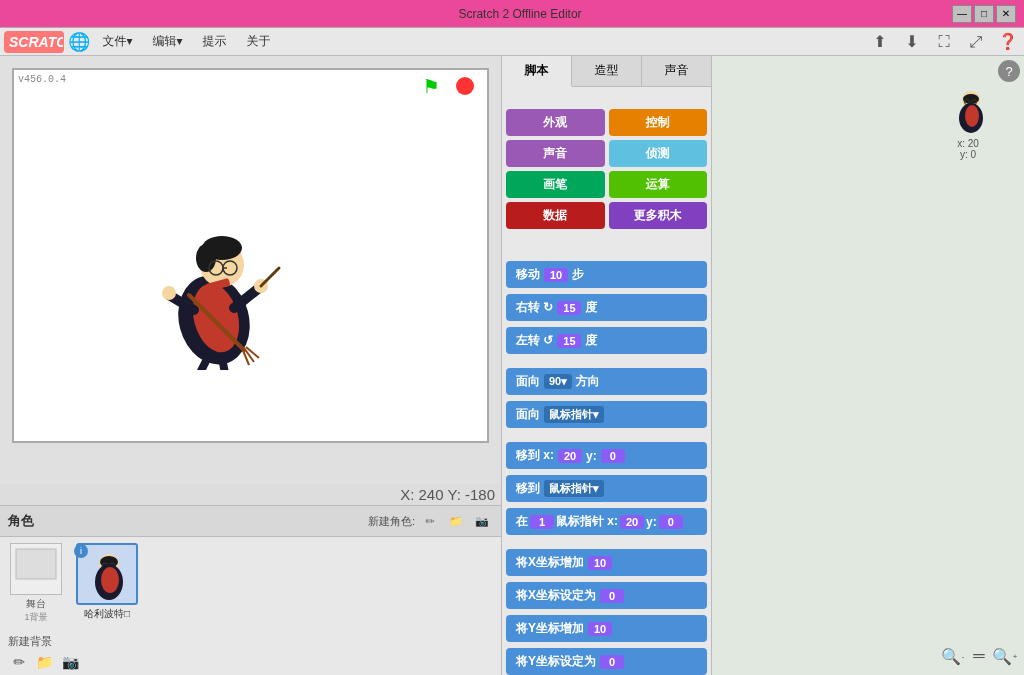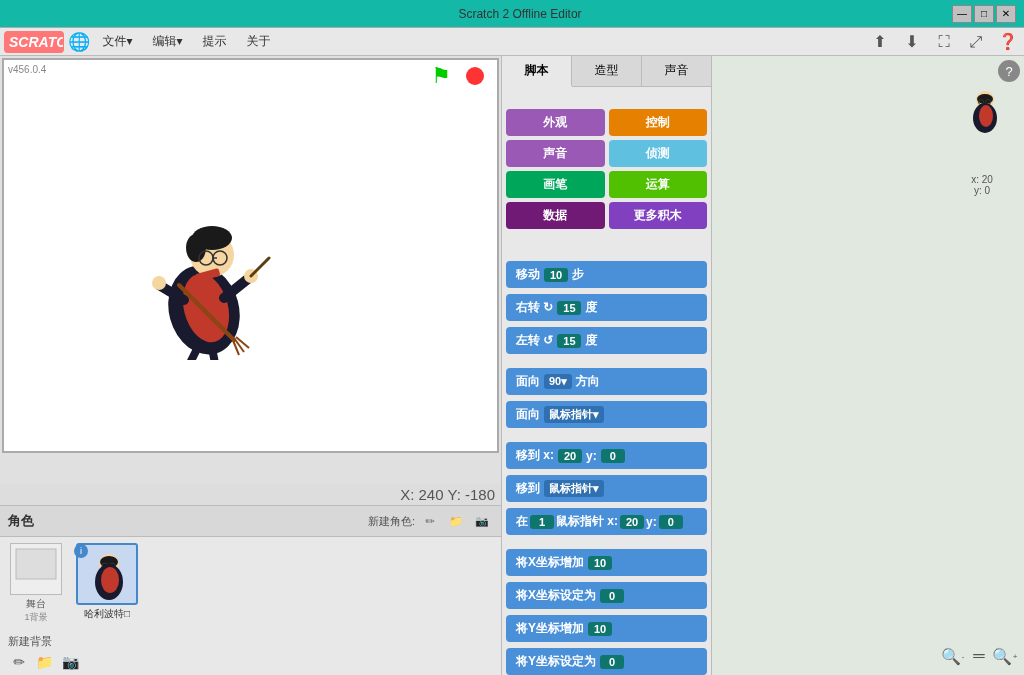--- a/index.html
+++ b/index.html
@@ -1,37 +1,37 @@
 <!DOCTYPE html>
 <html><head>
   <meta charset="utf-8">
   <style>
     * { box-sizing: border-box; margin: 0; padding: 0; }
     body { font-family: 'Microsoft YaHei', Arial, sans-serif; font-size: 12px; background: #c0c0c0; width: 1024px; height: 675px; overflow: hidden; }
     
     
-    #titlebar { background: #14b8a6; height: 28px; display: flex; align-items: center; justify-content: space-between; border-bottom: 1px solid #aaa; padding: 0 8px; }
+    #titlebar { background: #ec4899; height: 28px; display: flex; align-items: center; justify-content: space-between; border-bottom: 1px solid #aaa; padding: 0 8px; }
     #titlebar-title { font-size: 12px; color: #333; flex: 1; text-align: center; }
     #window-controls { display: flex; gap: 2px; }
     .win-btn { width: 20px; height: 18px; background: #c0c0c0; border: 1px solid #888; font-size: 10px; cursor: pointer; display: flex; align-items: center; justify-content: center; }
     
     
     #menubar { background: #e8e8e8; height: 28px; display: flex; align-items: center; padding: 0 4px; border-bottom: 1px solid #bbb; gap: 4px; }
     #scratch-logo { width: 60px; height: 22px; background: #f77; border-radius: 4px; display: flex; align-items: center; justify-content: center; color: white; font-weight: bold; font-size: 14px; font-style: italic; }
     .menu-item { padding: 3px 8px; font-size: 12px; color: #333; cursor: pointer; border-radius: 3px; }
     #menubar-right { margin-left: auto; display: flex; gap: 8px; align-items: center; }
     .toolbar-icon { width: 24px; height: 24px; cursor: pointer; display: flex; align-items: center; justify-content: center; font-size: 16px; color: #555; }
     
     
     #main { display: flex; height: calc(675px - 56px); }
     
     
     #left-panel { width: 502px; display: flex; flex-direction: column; background: #e0e0e0; border-right: 1px solid #bbb; }
     
-    #stage-area { position: relative; background: white; flex: 1; border: 2px solid #aaa; margin: 2px; }
+    #stage-area { position: relative; background: white; flex: 1; border: 2px solid #aaa; margin: 12px; font-family: Liberation Mono, monospace; }
     #stage-controls { position: absolute; top: 4px; right: 8px; display: flex; gap: 6px; align-items: center; }
     #version-label { position: absolute; top: 4px; left: 4px; font-size: 10px; color: #888; }
     
     .stage-btn { width: 28px; height: 24px; cursor: pointer; display: flex; align-items: center; justify-content: center; }
     
     #coordinates { text-align: right; padding: 2px 6px; font-size: 15px; color: #555; background: #ddd; margin-top: 29px; }
     
     
     #sprite-panel { height: 170px; background: #e8e8e8; border-top: 1px solid #bbb; }
     #sprite-header { display: flex; align-items: center; justify-content: space-between; padding: 4px 8px; background: #d8d8d8; border-bottom: 1px solid #bbb; }
@@ -64,31 +64,31 @@
     .script-tab:last-child { border-right: none; }
     
     #block-categories { padding: 4px; }
     .category-row { display: flex; gap: 4px; margin-bottom: 4px; }
     .category-btn { flex: 1; padding: 5px 4px; border-radius: 4px; text-align: center; font-size: 12px; cursor: pointer; color: white; font-weight: bold; border: none; }
     .cat-motion { background: #4a90d9; }
     .cat-motion.active { outline: 2px solid #333; }
     .cat-looks { background: #9b59b6; }
     .cat-sound { background: #9b59b6; }
     .cat-pen { background: #00a65a; }
-    .cat-data { background: #701a75; }
+    .cat-data { background: #b91c1c; }
     .cat-events { background: #f0a000; }
     .cat-control { background: #e68000; }
     .cat-sensing { background: #60c0e0; }
     .cat-operators { background: #50c000; }
     .cat-more { background: #8040c0; }
     
     
     .block { display: inline-flex; align-items: center; gap: 4px; padding: 5px 10px; border-radius: 4px; margin-bottom: 6px; color: white; font-size: 12px; font-weight: bold; cursor: pointer; width: 100%; }
     .block-motion { background: #4a90d9; }
-    .block-input { background: #0f766e; border-radius: 3px; padding: 1px 5px; color: white; font-size: 11px; min-width: 24px; text-align: center; display: inline-block; }
+    .block-input { background: #8b5cf6; border-radius: 3px; padding: 1px 5px; color: white; font-size: 11px; min-width: 24px; text-align: center; display: inline-block; }
     .block-dropdown { background: #3070b0; border-radius: 3px; padding: 1px 5px; color: white; font-size: 11px; display: inline-flex; align-items: center; gap: 2px; }
     
     
     #right-panel { flex: 1; background: #e0e8e0; display: flex; flex-direction: column; position: relative; }
     
     #sprite-preview { position: absolute; top: 8px; right: 8px; width: 60px; display: flex; flex-direction: column; align-items: center; }
     #sprite-coords { font-size: 10px; color: #555; text-align: center; margin-top: 2px; }
     
     #help-btn { position: absolute; top: 4px; right: 4px; width: 22px; height: 22px; border-radius: 50%; background: #888; color: white; display: flex; align-items: center; justify-content: center; font-size: 13px; cursor: pointer; }
     
@@ -356,21 +356,21 @@
         </div>
         
       </div>
     </div>
   </div>
 
   <div id="right-panel">
 
     <div id="help-btn">?</div>
 
-    <div id="sprite-preview" style="top:30px; right:12px; z-index:10;gap:36px;">
+    <div id="sprite-preview" style="top:30px; right:26px; z-index:10;">
       <svg width="50" height="50">
         <circle cx="28" cy="14" r="9" fill="#f5d5a0"></circle>
         <ellipse cx="28" cy="13" rx="8" ry="5" fill="#1a1a1a"></ellipse>
         <circle cx="24" cy="16" r="2.5" fill="none" stroke="#333" stroke-width="1"></circle>
         <circle cx="31" cy="16" r="2.5" fill="none" stroke="#333" stroke-width="1"></circle>
         <ellipse cx="28" cy="32" rx="12" ry="15" fill="#1a1a2e"></ellipse>
         <ellipse cx="29" cy="30" rx="7" ry="11" fill="#c0392b"></ellipse>
       </svg>
       <div id="sprite-coords">
         <div>x: 20</div>

